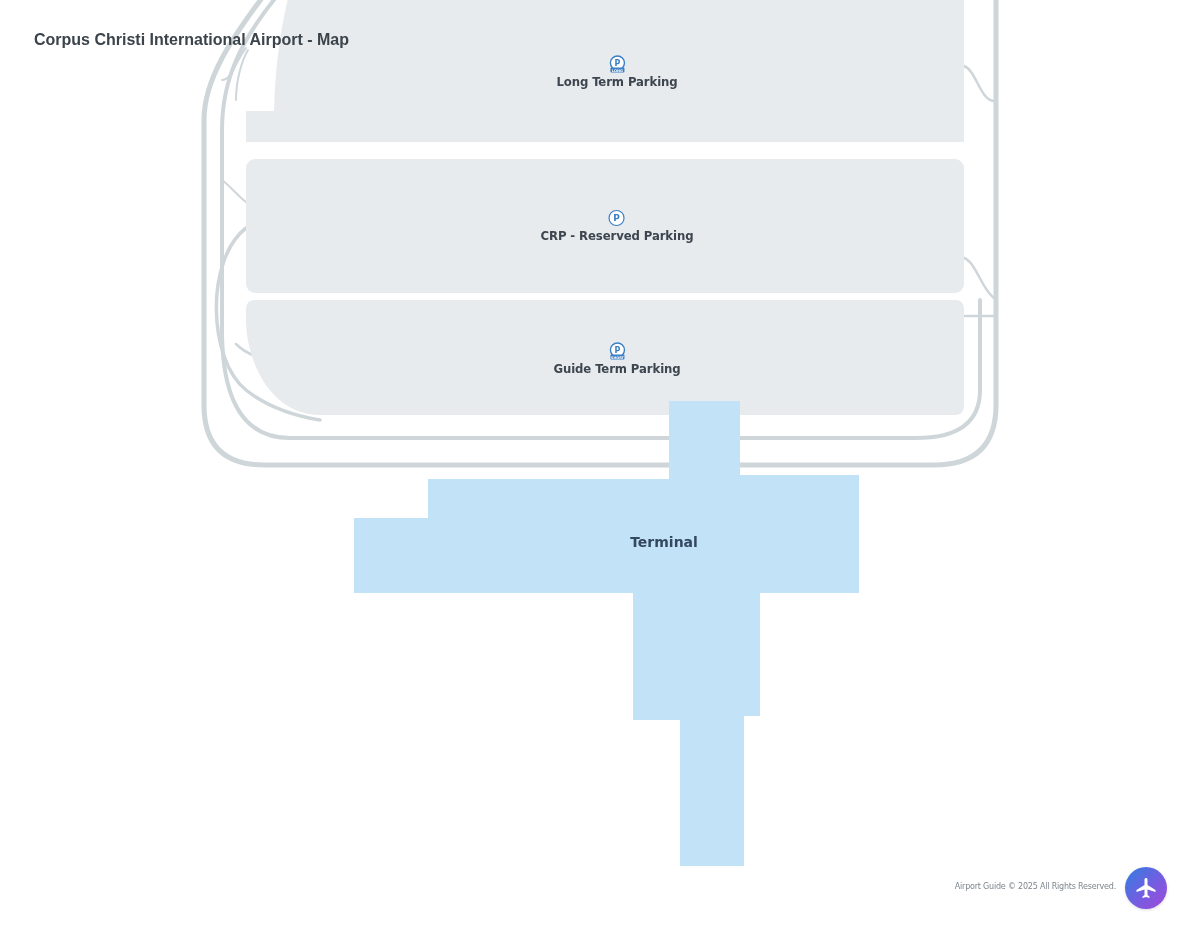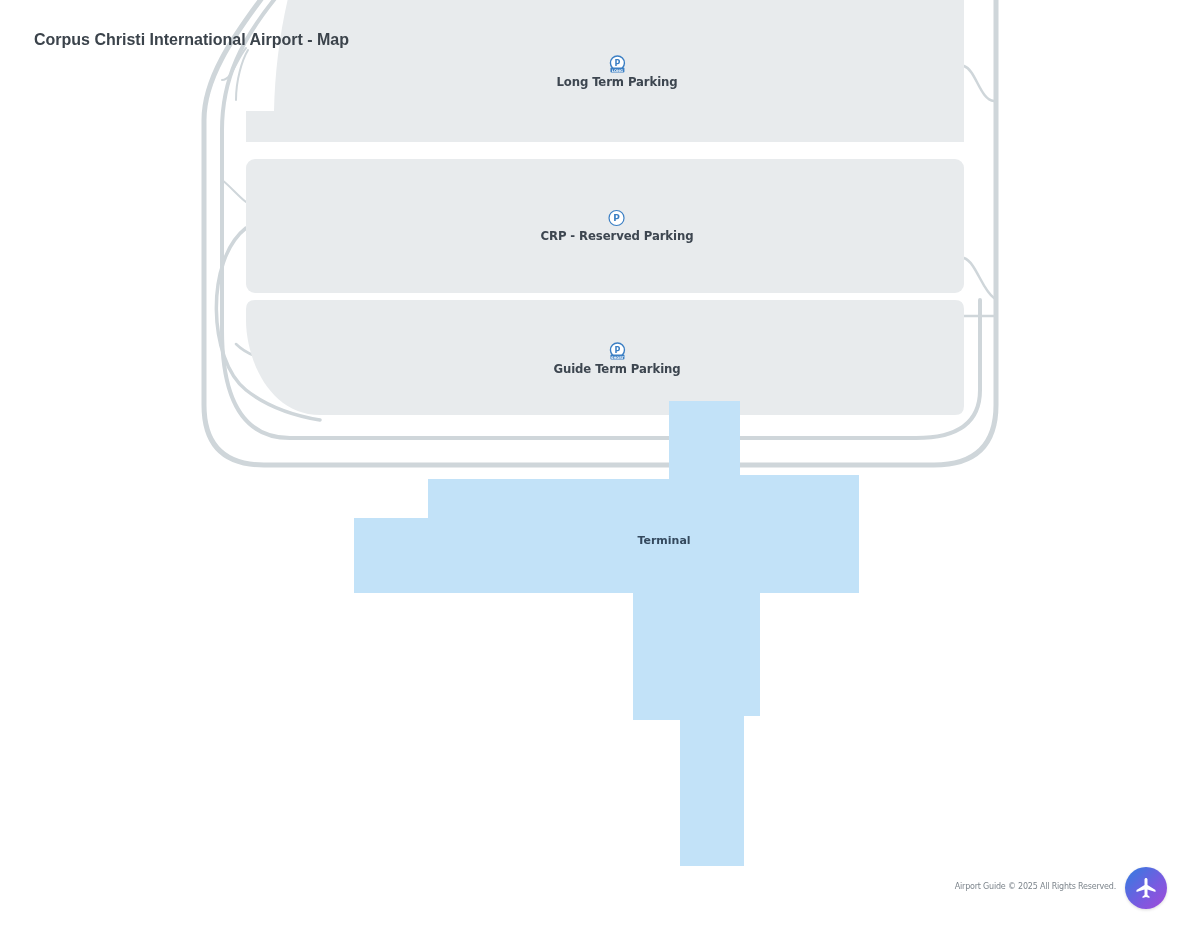--- a/index.html
+++ b/index.html
@@ -18,21 +18,21 @@
       transform: translateX(-50%); cursor: pointer; z-index: 4;
     }
     .poi-icon { width: 18px; height: 18px; display: block; }
     .poi-label {
       font-family: "DejaVu Sans Condensed", "DejaVu Sans", sans-serif;
       font-size: 13px; font-weight: 700; color: #3d4650; white-space: nowrap;
       margin-top: 1px; letter-spacing: -0.1px;
     }
     .terminal-label {
       position: absolute; left: 664px; top: 534px; transform: translateX(-50%);
-      font-family: "DejaVu Sans", sans-serif; font-size: 11px; font-weight: 700;
+      font-family: "DejaVu Sans", sans-serif; font-size: 14px; font-weight: 700;
       color: #34495e; white-space: nowrap; z-index: 4; cursor: pointer;
     }
     .footer-text {
       position: absolute; right: 84px; top: 882px;
       font-family: "DejaVu Sans", sans-serif; font-size: 8px; color: #7d858c;
       white-space: nowrap; letter-spacing: -0.2px; z-index: 5;
     }
     .fab {
       position: absolute; left: 1125px; top: 867px; width: 42px; height: 42px;
       border-radius: 50%; border: none; padding: 0; cursor: pointer; z-index: 6;

